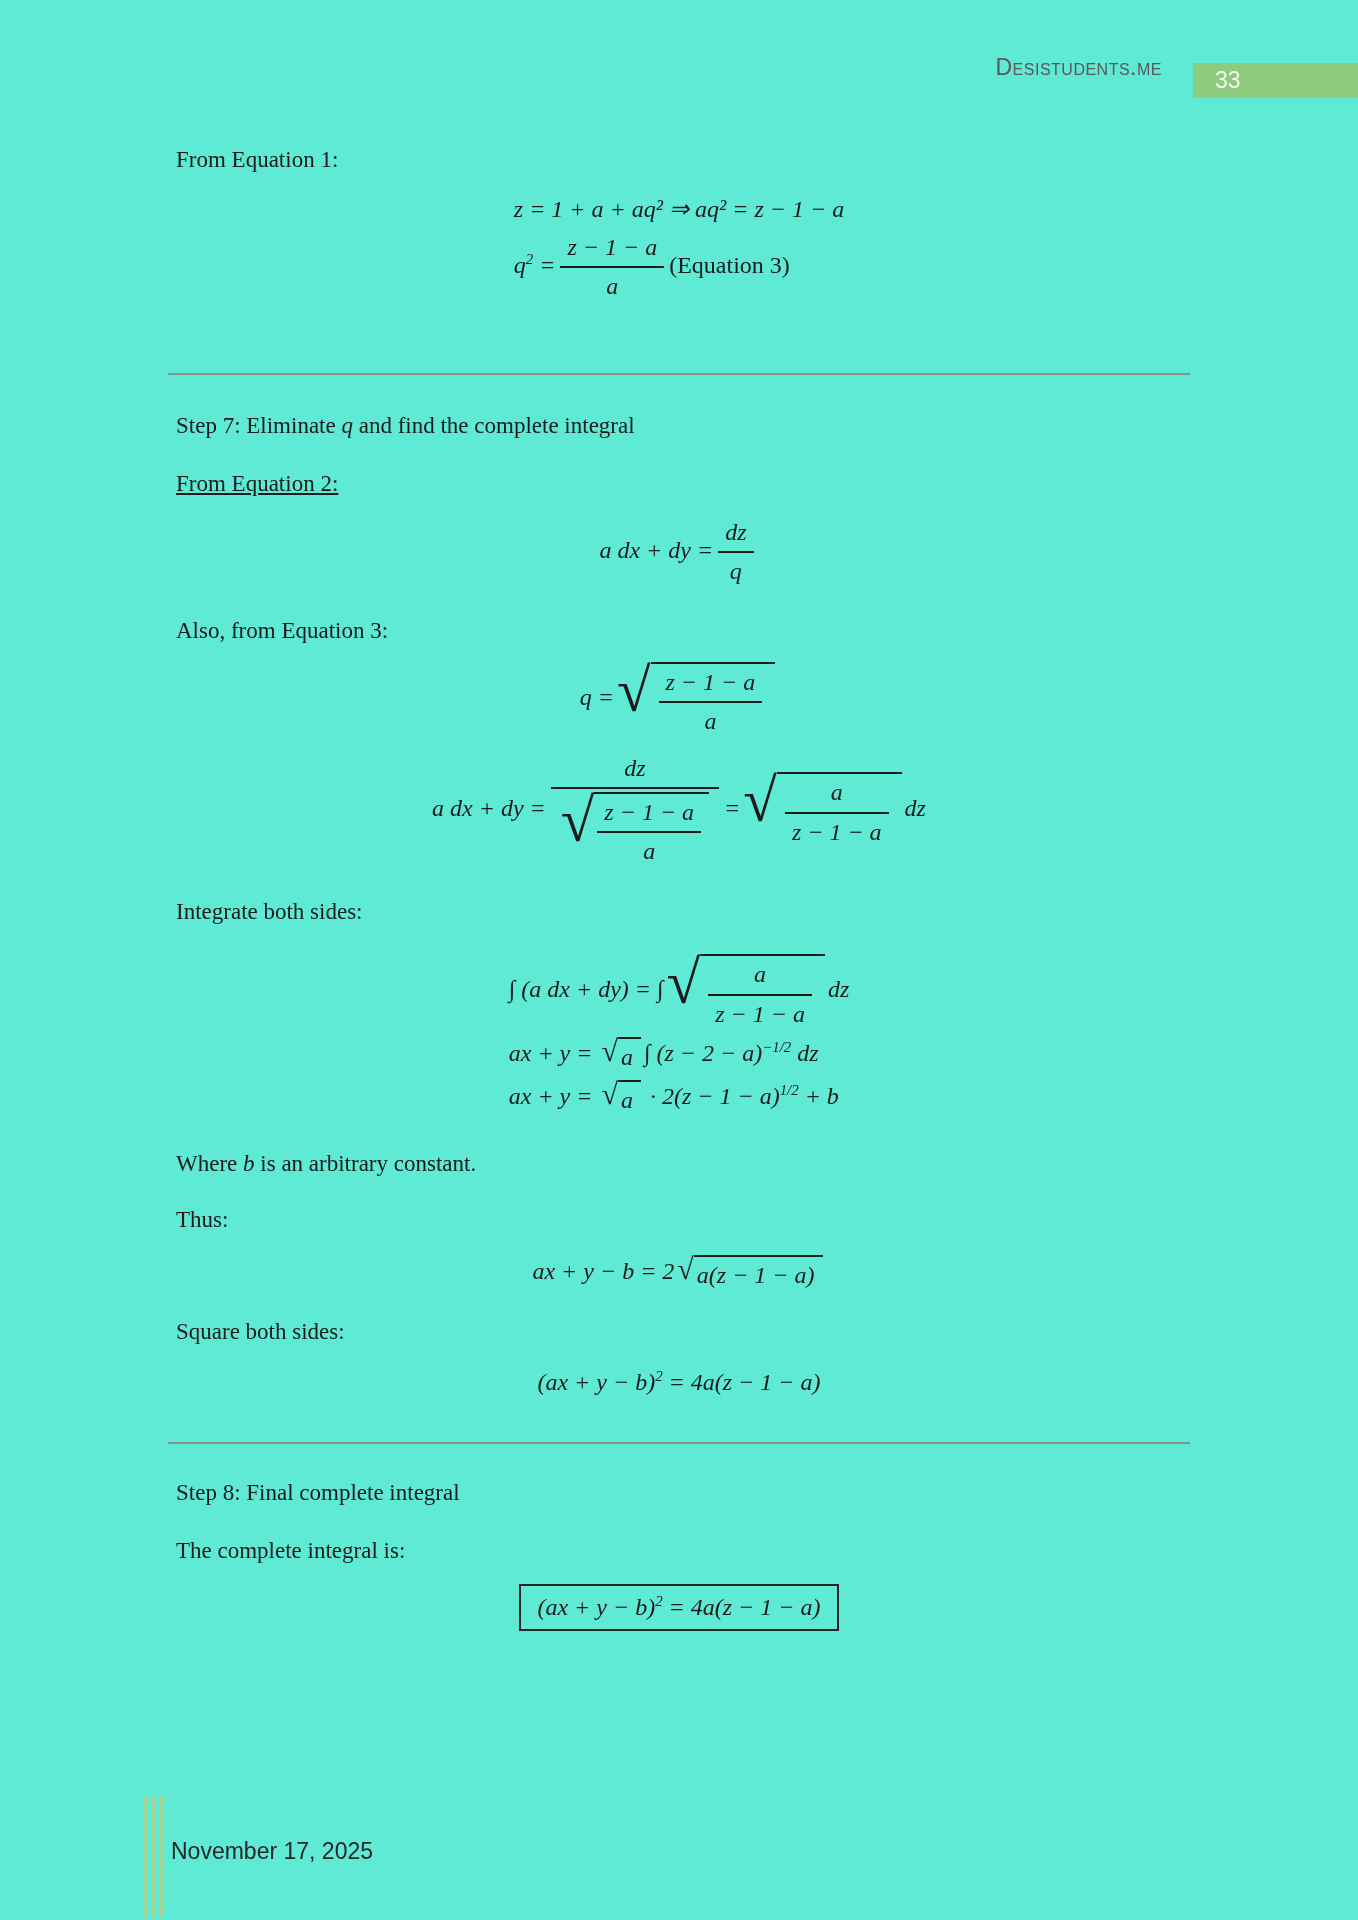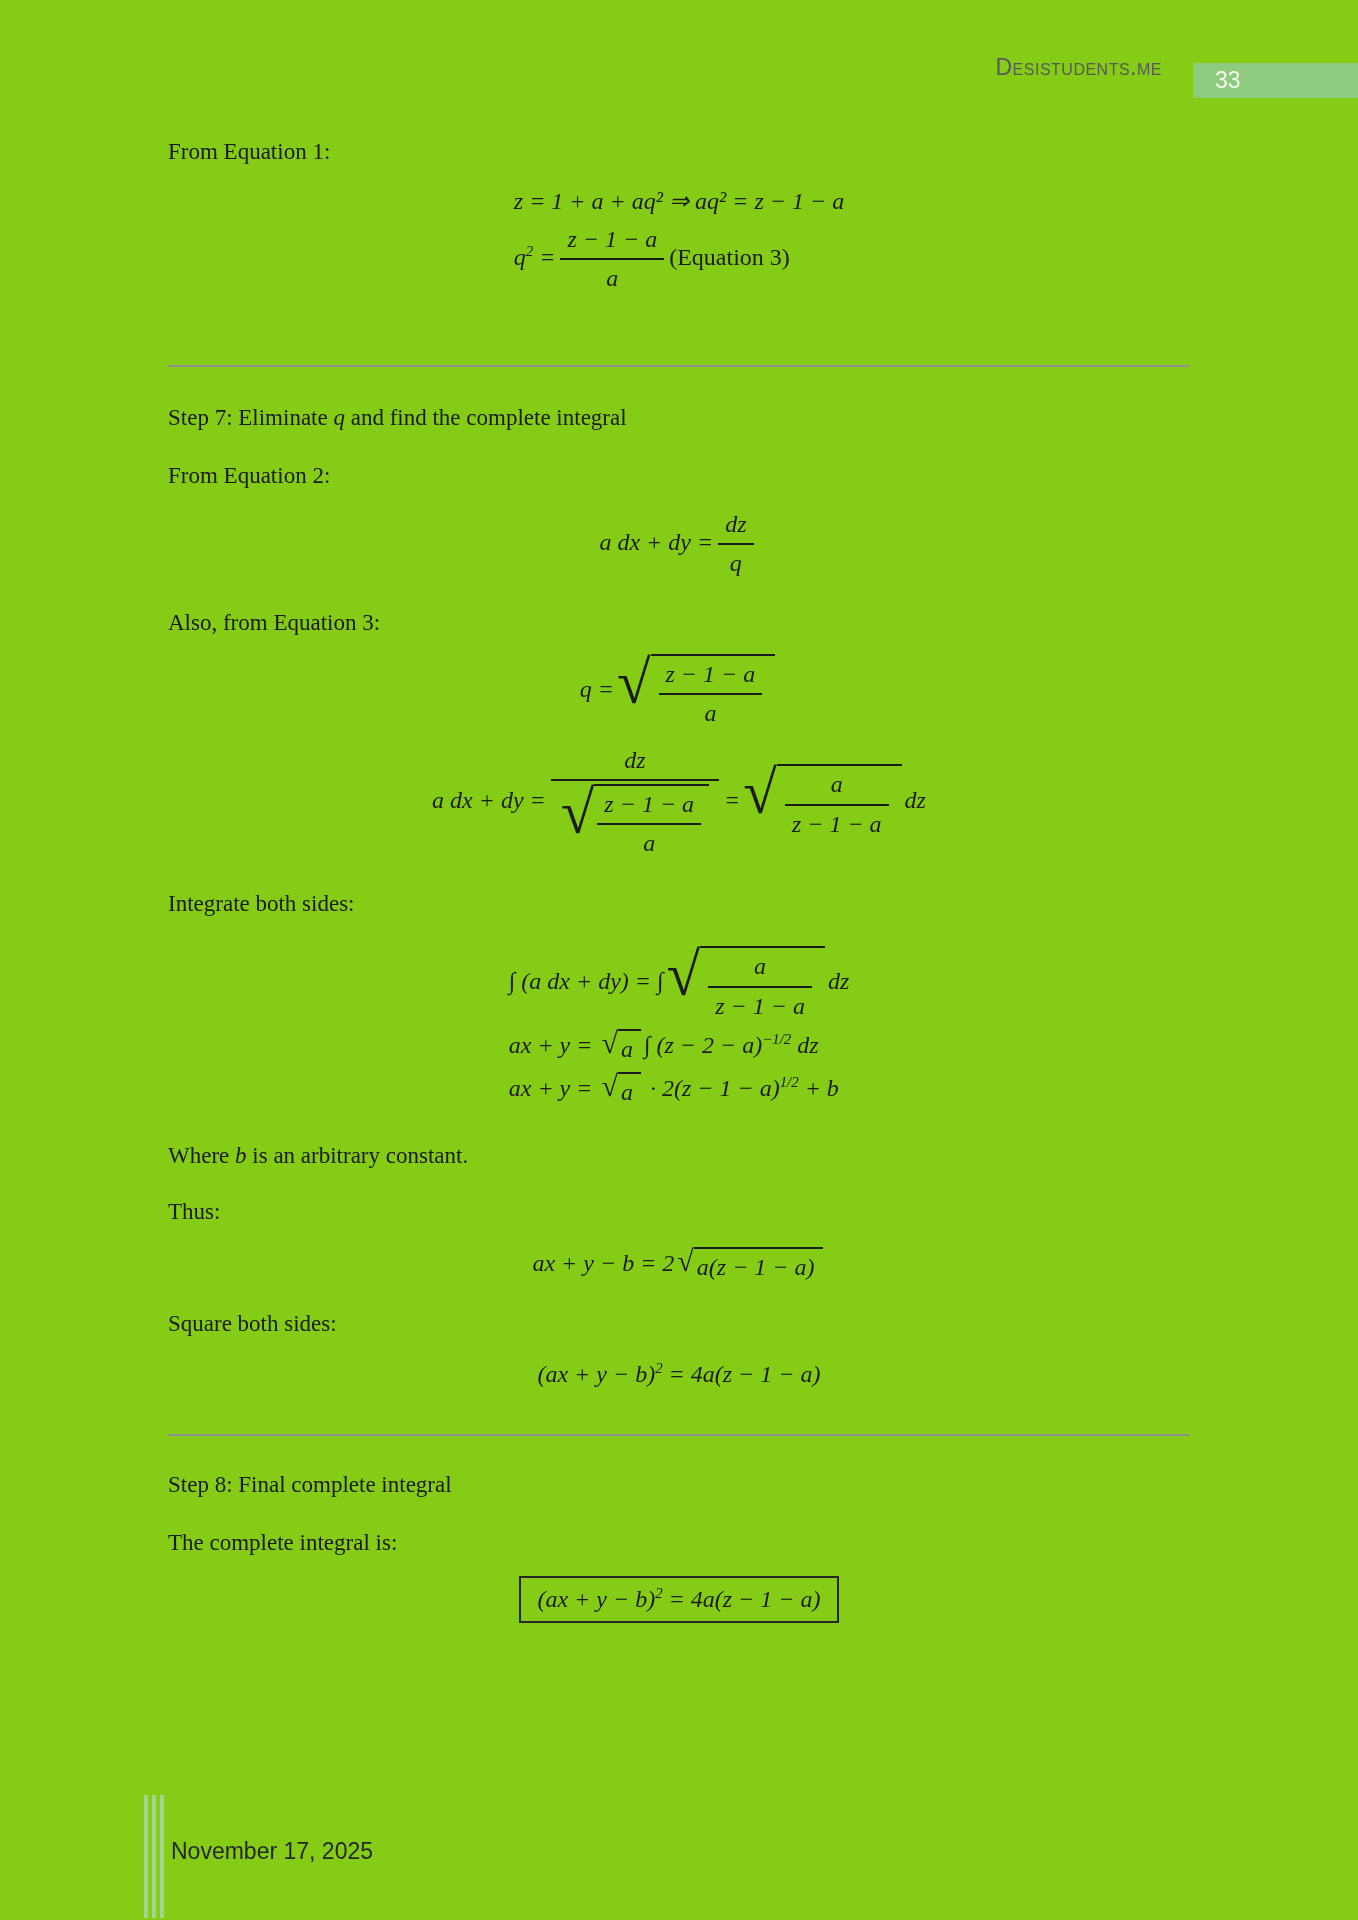--- a/index.html
+++ b/index.html
@@ -1,28 +1,28 @@
 <!DOCTYPE html>
 <html><head>
 <meta charset="utf-8">
 <style>
   html,body{margin:0;padding:0;background:#ffffff;}
-  .page{position:relative;width:1358px;height:1920px;background:#84cc16;overflow:hidden;
+  .page{position:relative;width:1358px;height:1920px;background:#5eead4;overflow:hidden;
         font-family:"Liberation Serif",serif;color:#1b1b1b;}
 
   
   .site{position:absolute;top:54px;right:196px;font-family:"Liberation Sans",sans-serif;
         font-variant:small-caps;font-size:23px;letter-spacing:.5px;color:#595959;}
   .badge{position:absolute;top:63px;right:0;width:165px;height:35px;box-sizing:border-box;
          background:#8ecb7f;color:#f3faef;font-family:"Liberation Sans",sans-serif;
          font-size:23px;line-height:35px;padding-left:22px;}
 
   
   .content{position:absolute;left:168px;top:137px;width:1022px;font-size:23px;line-height:1.3;}
-  p{margin:0;}
+  p{margin:8px;}
   .bold{font-weight:normal;}
   .m{font-style:italic;}
   .roman{font-style:normal;}
 
   .eq-center{text-align:center;font-size:24px;}
   .eq-left{display:inline-block;text-align:left;}
   .eq-line{margin:7px 0;}
 
   .frac{display:inline-block;vertical-align:middle;text-align:center;margin:0 5px;}
   .frac>.num{display:block;padding:0 7px 3px;}
@@ -65,21 +65,21 @@
       <span class="eq-left">
         <span class="eq-line m" style="display:block;">z = 1 + a + aq² ⇒ aq² = z − 1 − a</span>
         <span class="eq-line" style="display:block;"><span class="m">q</span><sup class="m">2</sup> <span class="m">=</span><span class="frac"><span class="num m">z − 1 − a</span><span class="den m">a</span></span><span class="roman">(Equation 3)</span></span>
       </span>
     </div>
 
     <hr class="divider" style="margin-top:64px;">
 
     <p class="bold" style="margin-top:36px;"><span>Step 7: Eliminate </span><span class="m">q</span><span> and find the complete integral</span></p>
 
-    <p style="margin-top:28px;">From Equation 2:</p>
+    <p style="margin-top:28px;text-decoration:underline;">From Equation 2:</p>
 
     <div class="eq-center" style="margin-top:18px;"><span class="m">a dx + dy =</span><span class="frac"><span class="num m">dz</span><span class="den m">q</span></span></div>
 
     <p style="margin-top:28px;">Also, from Equation 3:</p>
 
     <div class="eq-center" style="margin-top:16px;"><span class="m">q =</span><span class="sqrt tall">
           <span class="sign"></span>
           <span class="rad">
             <span class="frac">
               <span class="num m">z − 1 − a</span>

